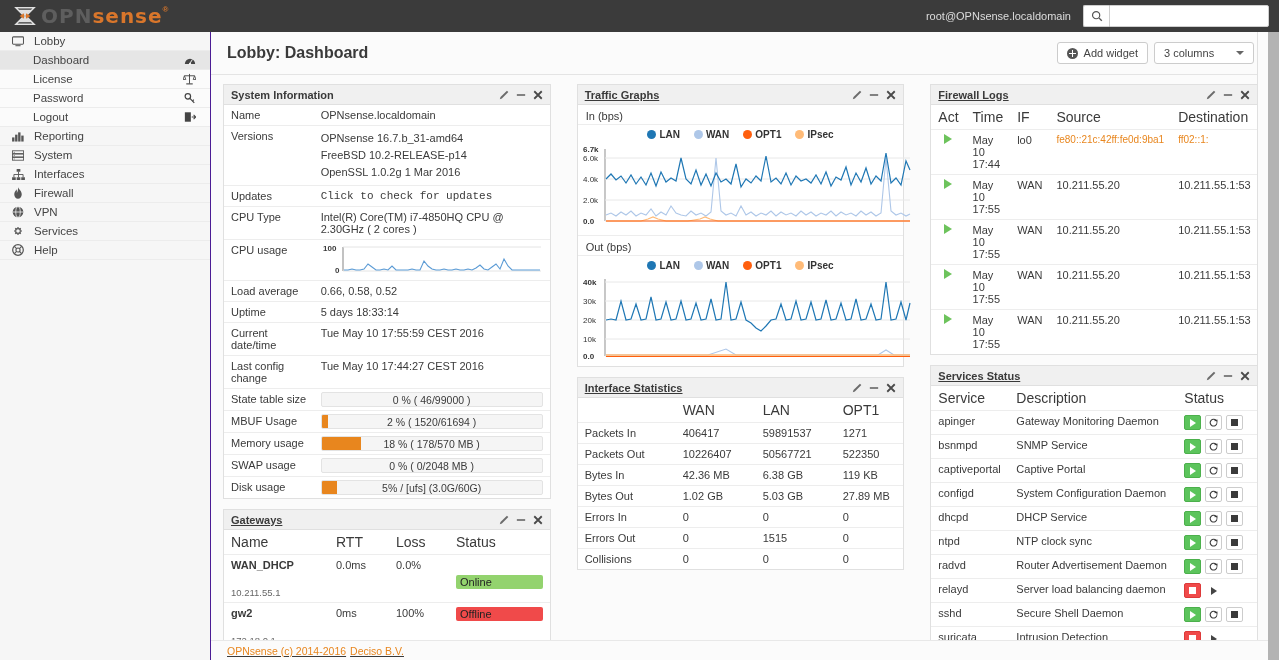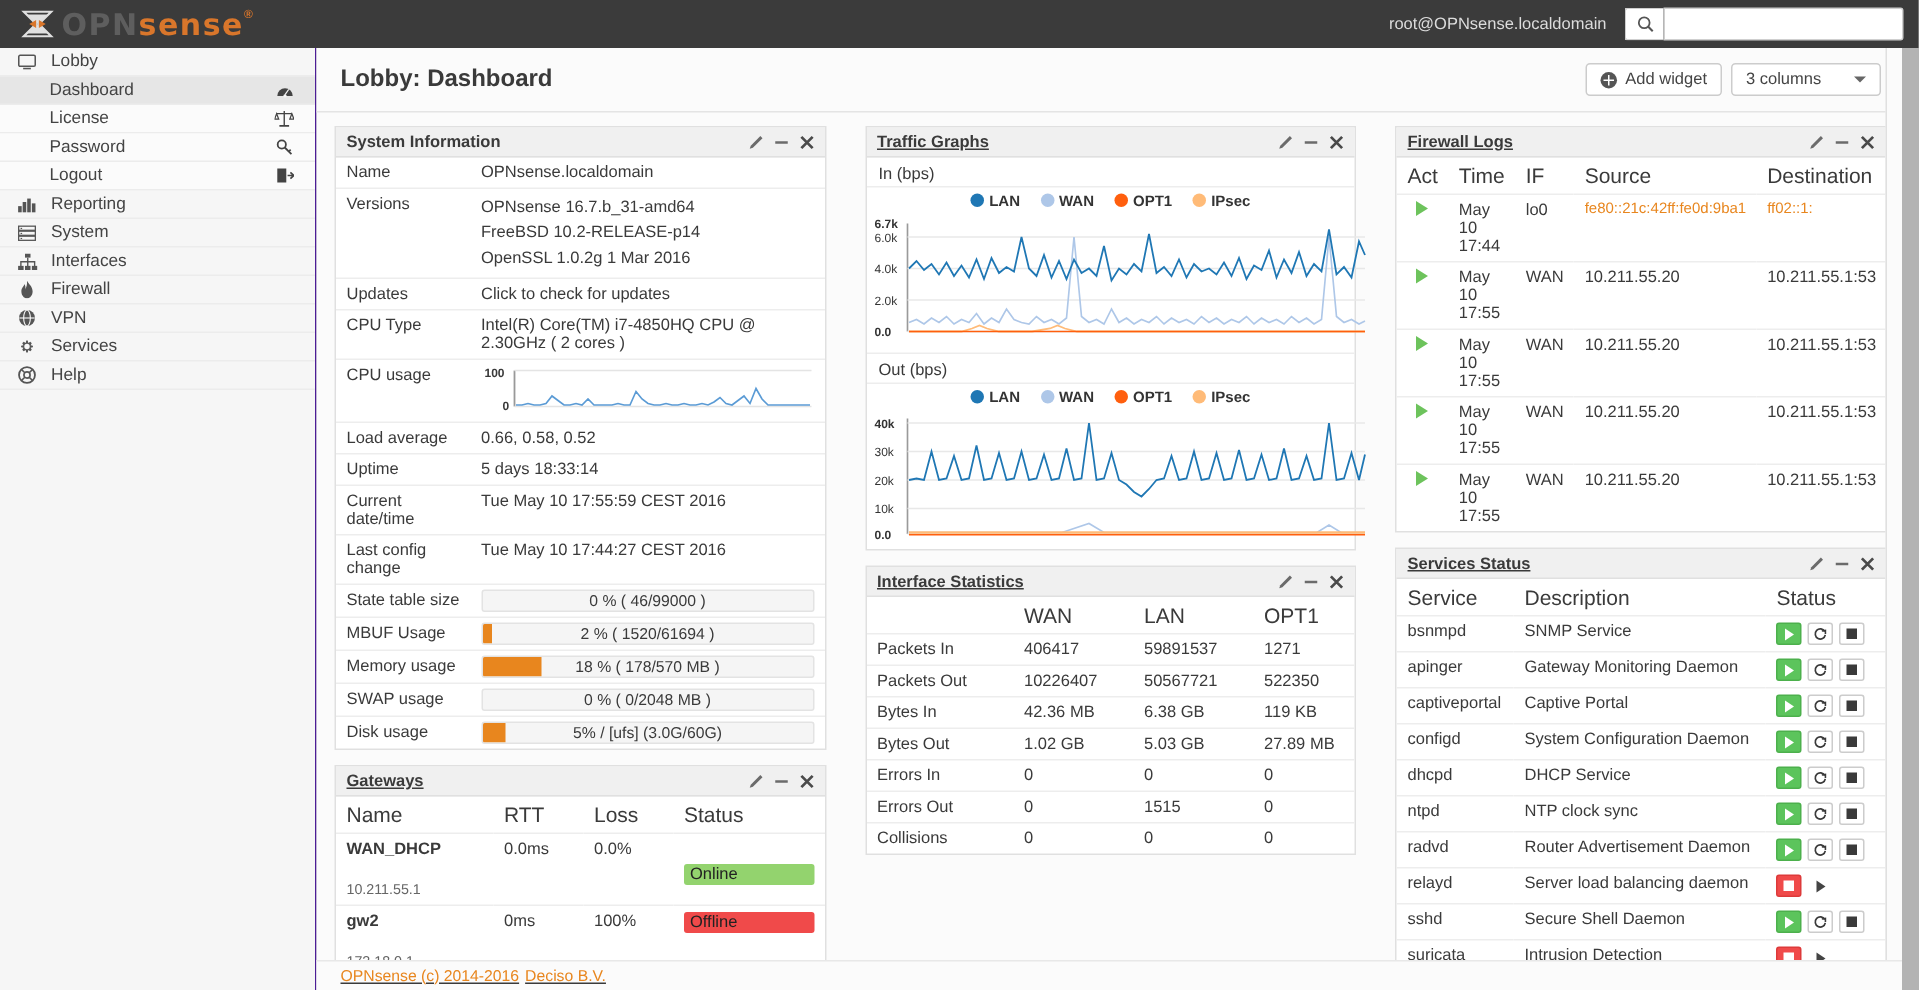--- a/index.html
+++ b/index.html
@@ -105,21 +105,21 @@
 
   table.grid { width: 100%; border-collapse: collapse; font-size: 11px; }
   table.grid td, table.grid th {
     border-bottom: 1px solid #ededed; padding: 4px 7px; text-align: left;
     vertical-align: top; font-weight: normal; color: #3a3a3a;
   }
   table.grid tr:last-child td { border-bottom: none; }
   th.hdr { font-weight: bold; font-size: 14px; }
   td.lbl { width: 100px; }
   td.lbl-b { font-weight: bold; }
-  .orange-link { color: #e8861e; cursor: pointer; }
+  .orange-link { color: #e8861e; cursor: pointer; font-family: Liberation Mono, monospace; }
   .row-tall td { padding-top: 5px; padding-bottom: 5px; }
 
   
   .pbar-cell { padding: 3px 7px 3px 7px !important; }
   .pbar {
     position: relative; height: 15px; background: #f5f5f5; border: 1px solid #e3e3e3;
     border-radius: 2px; overflow: hidden;
   }
   .pbar .fill { position: absolute; left: 0; top: 0; bottom: 0; background: #e8861e; }
   .pbar .ptext {
@@ -769,42 +769,42 @@
           </span>
         </div>
         <table class="grid">
           <tbody>
               <tr>
             <th class="hdr" style="width:78px">Service</th>
             <th class="hdr" style="width:168px">Description</th>
             <th class="hdr">Status</th>
           </tr>
           <tr>
-            <td>bsnmpd</td>
-            <td>SNMP Service</td>
+            <td>apinger</td>
+            <td>Gateway Monitoring Daemon</td>
             <td>
                   <div class="svc-btns">
               <span class="sbtn green">
                       <span class="tri-w"></span>
                     </span>
               <span class="sbtn">
                       <svg width="9" height="9" viewBox="0 0 12 12">
                         <path d="M10 4 A4.5 4.5 0 1 0 10.5 7" fill="none" stroke="#3a3a3a" stroke-width="1.5"></path>
                         <path d="M7.4 3.6 L10.6 3 L10.6 6.2" fill="none" stroke="#3a3a3a" stroke-width="1.4"></path>
                       </svg>
                     </span>
               <span class="sbtn">
                       <span class="sq-d"></span>
                     </span>
             </div>
                 </td>
           </tr>
           <tr>
-            <td>apinger</td>
-            <td>Gateway Monitoring Daemon</td>
+            <td>bsnmpd</td>
+            <td>SNMP Service</td>
             <td>
                   <div class="svc-btns">
               <span class="sbtn green">
                       <span class="tri-w"></span>
                     </span>
               <span class="sbtn">
                       <svg width="9" height="9" viewBox="0 0 12 12">
                         <path d="M10 4 A4.5 4.5 0 1 0 10.5 7" fill="none" stroke="#3a3a3a" stroke-width="1.5"></path>
                         <path d="M7.4 3.6 L10.6 3 L10.6 6.2" fill="none" stroke="#3a3a3a" stroke-width="1.4"></path>
                       </svg>

